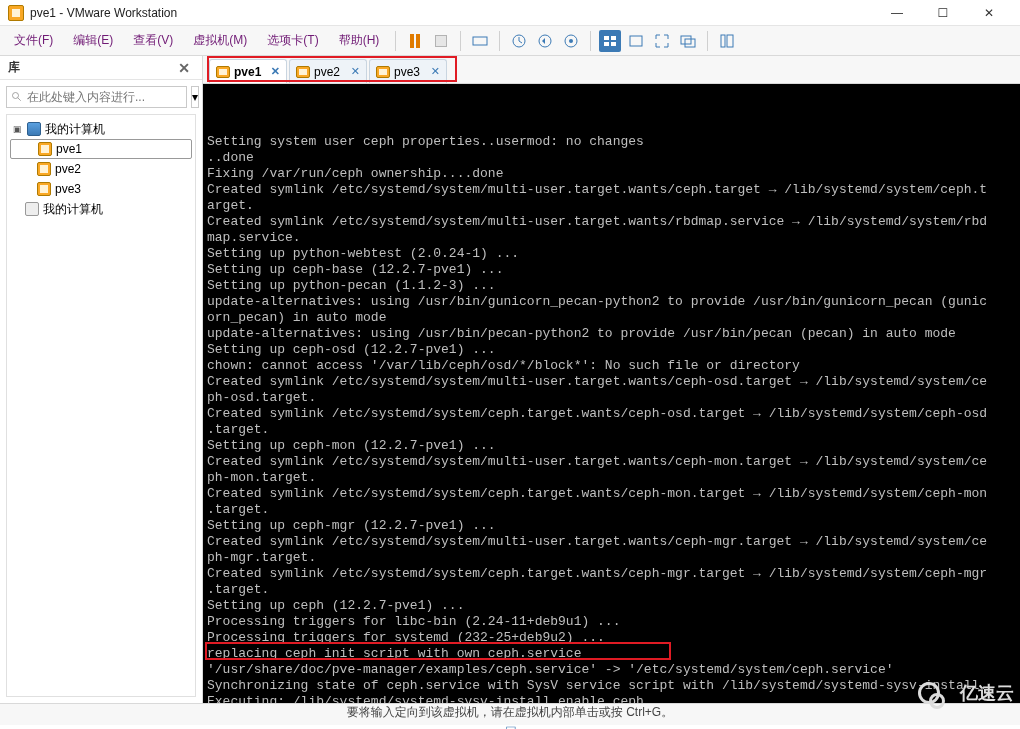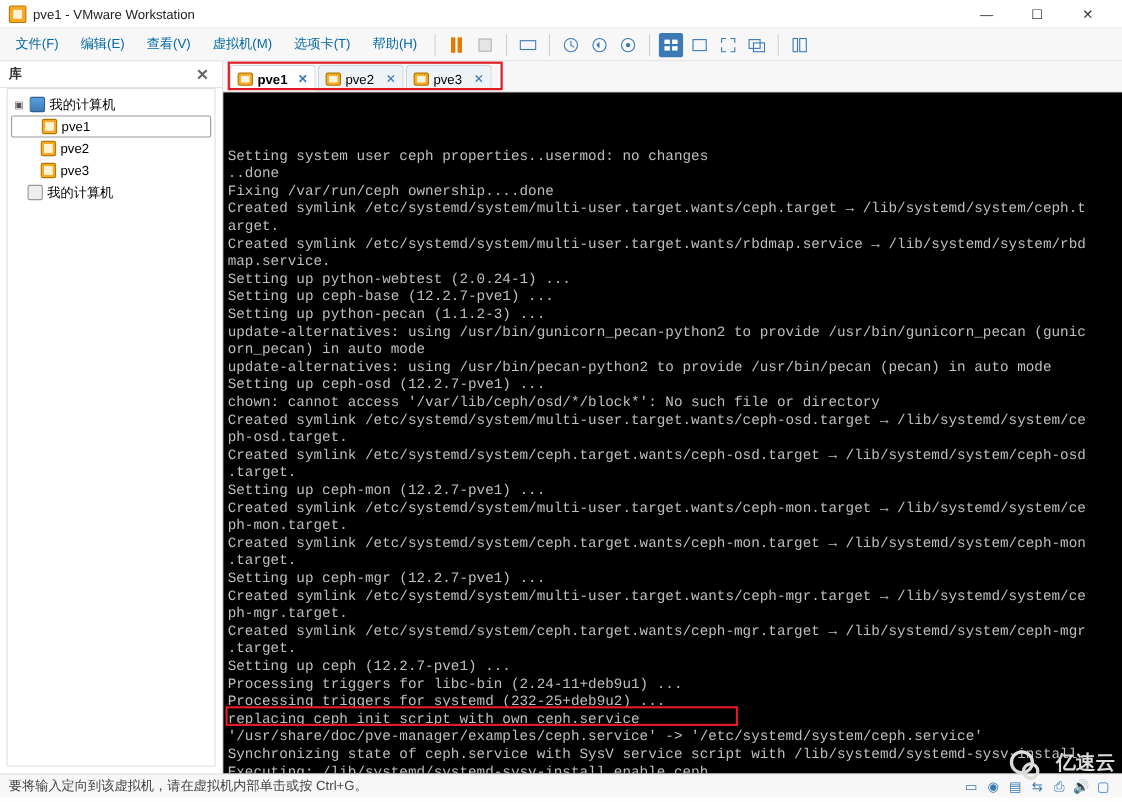--- a/index.html
+++ b/index.html
@@ -4,21 +4,21 @@
 <style>
   * { box-sizing: border-box; margin: 0; padding: 0; }
   html, body { width: 1020px; height: 729px; font-family: "Microsoft YaHei", Tahoma, sans-serif; font-size: 12px; background: #fff; overflow: hidden; }
   .titlebar { height: 26px; background: #fff; display: flex; align-items: center; padding: 0 8px; border-bottom: 1px solid #e5e5e5; }
   .titlebar .app-icon { width: 16px; height: 16px; background: #f9a825; border: 1px solid #b07a00; border-radius: 2px; margin-right: 6px; position: relative; }
   .titlebar .app-icon::after { content:""; position:absolute; inset:3px; background:#fff3d6; }
   .titlebar .title { flex: 0 0 auto; color: #222; }
   .titlebar .spacer { flex: 1; }
   .winbtn { width: 46px; height: 30px; display: flex; align-items: center; justify-content: center; color: #333; font-family: "Segoe UI Symbol", sans-serif; }
   .menubar { height: 30px; background: #f7f7f7; border-bottom: 1px solid #d9d9d9; display: flex; align-items: center; padding: 0 6px; gap: 4px; }
-  .menubar .menu { padding: 4px 8px; color: #0369a1; }
+  .menubar .menu { padding: 4px 8px; color: #701a75; }
   .menubar .sep { width: 1px; height: 20px; background: #d0d0d0; margin: 0 4px; }
   .tb-icon { width: 22px; height: 22px; display: flex; align-items: center; justify-content: center; color: #3c7ab5; }
   .tb-icon svg { width: 16px; height: 16px; }
   .vcr-pause { display:flex; gap:2px; }
   .vcr-pause span{ width:4px; height:14px; background:#e07b00; }
   .vcr-stop { width:12px; height:12px; border:1px solid #b3b3b3; background:#e6e6e6; }
   .body { display: flex; height: calc(729px - 30px - 30px - 22px); }
   .sidebar { width: 203px; border-right: 1px solid #d9d9d9; display: flex; flex-direction: column; background: #fff; }
   .panel-title { height: 24px; display: flex; align-items: center; padding: 0 8px; font-weight: bold; color: #333; border-bottom: 1px solid #e5e5e5; }
   .panel-title .spacer { flex:1; }
@@ -40,21 +40,21 @@
   .ico.share { border:1px solid #999; background:#eee; border-radius:2px; }
   .main { flex:1; display:flex; flex-direction:column; background:#fff; }
   .tabbar { height: 28px; display:flex; align-items:flex-end; padding:0 6px; border-bottom:1px solid #d9d9d9; gap:2px; background:#f7f7f7; }
   .tabbar-wrap { position:relative; }
   .tab { height:24px; display:flex; align-items:center; padding:0 6px; gap:4px; background:#eef3f8; border:1px solid #c9d5e0; border-bottom:none; border-radius:3px 3px 0 0; min-width:78px; }
   .tab.active { background:#fff; font-weight:bold; }
   .tab .close-x { color:#3c7ab5; font-size:11px; margin-left:auto; }
   .terminal { flex:1; background:#000; color:#bfbfbf; font-family:"Consolas","Courier New",monospace; font-size:13px; padding:2px 4px 2px 4px; white-space:pre; overflow:hidden; line-height:16px; position:relative; }
   .exec-highlight { position:absolute; left:2px; border:2px solid #e01b24; height:18px; pointer-events:none; }
   .tabs-highlight { position:absolute; border:2px solid #e01b24; pointer-events:none; }
-  .statusbar { height:22px; border-top:1px solid #d9d9d9; background:#f7f7f7; display:flex; align-items:center; padding:0 8px; font-size:12px; color:#444; }
+  .statusbar { height:22px; border-top:1px solid #d9d9d9; background:#f7f7f7; display:flex; align-items:center; padding:0 8px; font-size:12px; color:#444;flex-direction:column; }
   .statusbar .spacer { flex:1; }
   .statusbar .sicon { width:18px; height:16px; margin-left:2px; display:flex; align-items:center; justify-content:center; color:#3c7ab5; }
   .watermark { position:absolute; right:6px; bottom:24px; color:#dcdcdc; font-size:18px; font-weight:bold; display:flex; align-items:center; gap:20px; pointer-events:none; }
   .watermark .circ { width:22px; height:22px; border:3px solid #dcdcdc; border-radius:50%; position:relative; }
   .watermark .circ::after { content:""; position:absolute; width:10px; height:10px; border:3px solid #dcdcdc; border-radius:50%; left:8px; top:8px; }
 </style>
 </head>
 <body>
 
 <div class="titlebar">
@@ -142,20 +142,30 @@
     </div>
 </div>
 
 <div class="body">
 
   <div class="sidebar">
     <div class="panel-title">
       <span>库</span>
       <div class="spacer"></div>
       <span class="panel-close">✕</span>
+    </div>
+    <div class="search-row">
+      <div class="search-box">
+        <svg viewBox="0 0 16 16">
+            <circle cx="6" cy="6" r="4" fill="none" stroke="currentColor"></circle>
+            <path d="M9 9l4 4" stroke="currentColor"></path>
+          </svg>
+        <input placeholder="在此处键入内容进行..." style="">
+      </div>
+      <div class="dd">▾</div>
     </div>
     <div class="tree">
       <div class="tree-item">
         <span class="twisty">▣</span>
         <span class="ico monitor"></span>
         <span>我的计算机</span>
       </div>
       <div class="tree-item level1 sel">
         <span class="ico vm"></span>
         <span>pve1</span>

